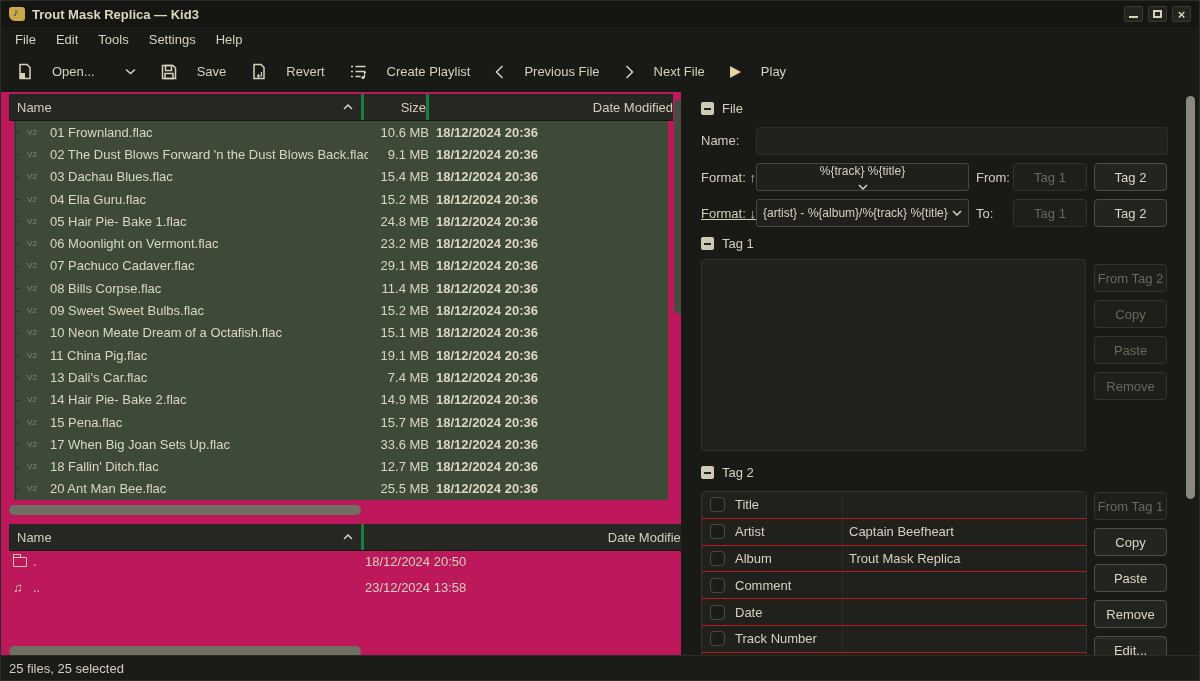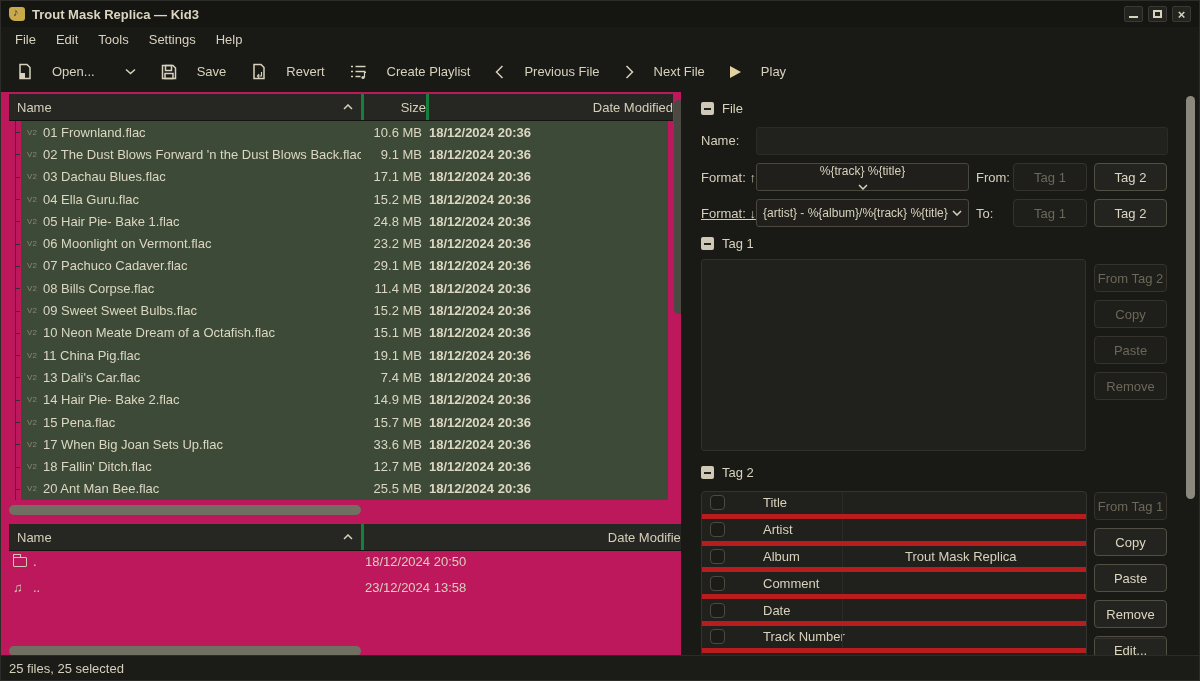--- a/index.html
+++ b/index.html
@@ -39,21 +39,21 @@
   .hcol{ position:relative; display:flex; align-items:center; padding-left:8px; color:#d6d0bb; }
   .hdiv{ border-left:3px solid #15803d;justify-content:flex-end; }
   .sorticon{ position:absolute; right:8px; top:10px; }
   
   .frows{ position:absolute; top:27px; left:0; width:664px; }
   .frow{ display:flex; height:22.3px; align-items:stretch; }
   .branch{ width:12px; position:relative; }
   .branch::before{ content:""; position:absolute; left:6px; top:0; bottom:0; border-left:1px solid #33332d; }
   .branch::after{ content:""; position:absolute; left:6px; top:50%; width:5px; border-top:1px solid #33332d; }
   .sel{ flex:1; margin-right:5px; background:#3d4a37; display:flex; align-items:center; color:#dcd7c2; }
-  .v2b{ width:22px; text-align:center; font-size:8px; color:#8a8773; }
+  .v2b{ width:36px; text-align:center; font-size:8px; color:#8a8773; }
   .fname{ width:318px; overflow:hidden; white-space:nowrap; }
   .fsize{ width:61px; text-align:right; white-space:nowrap; }
   .fdate{ width:239px; padding-left:7px; white-space:nowrap;font-weight:bold; }
   
   .hscroll{ position:absolute; height:10px; border-radius:5px; }
   .hs-track{ left:0; width:664px; background:transparent; }
   .hs-handle{ position:absolute; left:0; top:0; height:10px; width:352px; background:#716f62; border-radius:5px; }
   .vscroll-file{ position:absolute; left:665px; top:2px; width:9px; height:404px; }
   .vs-handle{ position:absolute; left:0; width:9px; border-radius:5px; }
   .vsf{ top:4px; height:214px; background:#4b4a42; }
@@ -80,21 +80,21 @@
   .combo{ position:absolute; height:28px; background:#201f1c; border:1px solid #49473e; border-radius:3px;
           display:flex; align-items:center; padding:0 6px; font-size:12px; color:#d8d2bd; }
   .combo .ctext{ flex:1; overflow:hidden; white-space:nowrap; }
   .btn{ position:absolute; height:28px; background:#23231f; border:1px solid #514e44; border-radius:4px;
         color:#ddd7c2; font-size:13px; display:flex; align-items:center; justify-content:center;
         font-family:"Liberation Sans",sans-serif; }
   .btn.disabled{ color:#6c6859; border-color:#35332c; background:#1e1e1a; }
   .tagframe{ position:absolute; background:#20201d; border:1px solid #31302b; border-radius:3px; }
   
   .t2table{ position:absolute; background:#20201d; border:1px solid #343330; border-radius:4px; overflow:hidden; }
-  .t2row{ display:flex; height:26.8px; align-items:center; border-bottom:5px solid #b91c1c; position:relative;gap:28px; }
+  .t2row{ display:flex; height:26.8px; align-items:center; border-bottom:1px solid #b91c1c; position:relative; }
   .t2row::after{ content:""; position:absolute; left:140px; top:0; bottom:0; border-left:1px solid #2a2a26; }
   .chk{ width:15px; height:15px; border:1.5px solid #4c4a40; border-radius:4px; background:#1b1b18; margin-left:8px; }
   .t2label{ width:110px; padding-left:10px; color:#d8d2bd; }
   .t2value{ flex:1; padding-left:14px; color:#d8d2bd; }
   .btncol-sep{ position:absolute; left:413px; width:73px; border-top:1px solid #32312c; }
   .vscroll-right{ position:absolute; left:505px; top:2px; width:9px; bottom:2px; }
   .vsr{ top:2px; height:403px; background:#8b897d; }
   
   .statusbar{ position:absolute; left:0; right:0; bottom:0; height:25px; background:#1b1b18;
               border-top:1px solid #2b2b27; display:flex; align-items:center; padding-left:8px; color:#d6d0bb; }
@@ -220,21 +220,21 @@
               <span class="fsize">9.1 MB</span>
               <span class="fdate">18/12/2024 20:36</span>
             </span>
           </div>
 
           <div class="frow">
             <span class="branch"></span>
             <span class="sel">
               <span class="v2b">V2</span>
               <span class="fname">03 Dachau Blues.flac</span>
-              <span class="fsize">17.1 MB</span>
+              <span class="fsize">15.4 MB</span>
               <span class="fdate">18/12/2024 20:36</span>
             </span>
           </div>
 
           <div class="frow">
             <span class="branch"></span>
             <span class="sel">
               <span class="v2b">V2</span>
               <span class="fname">04 Ella Guru.flac</span>
               <span class="fsize">15.2 MB</span>
@@ -468,20 +468,21 @@
 
           <div class="t2row">
             <span class="chk"></span>
             <span class="t2label">Title</span>
             <span class="t2value"></span>
           </div>
 
           <div class="t2row">
             <span class="chk"></span>
             <span class="t2label">Artist</span>
+            <span class="t2value">Captain Beefheart</span>
           </div>
 
           <div class="t2row">
             <span class="chk"></span>
             <span class="t2label">Album</span>
             <span class="t2value">Trout Mask Replica</span>
           </div>
 
           <div class="t2row">
             <span class="chk"></span>

